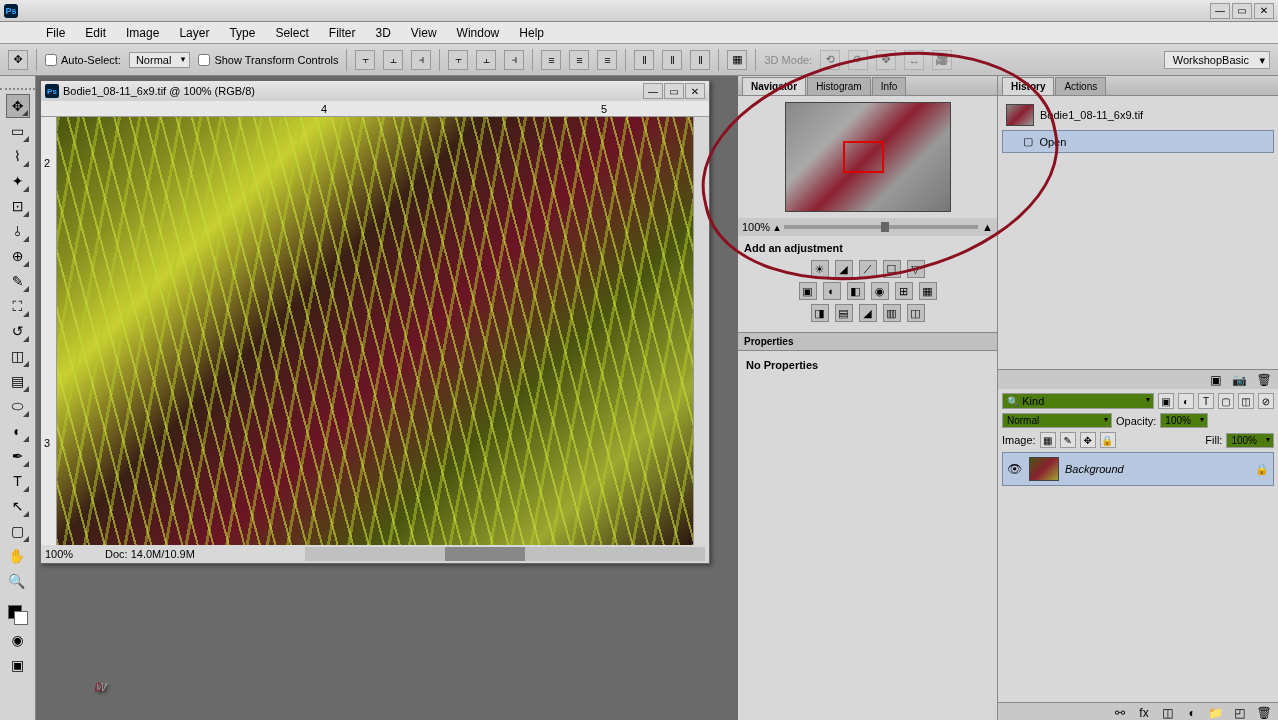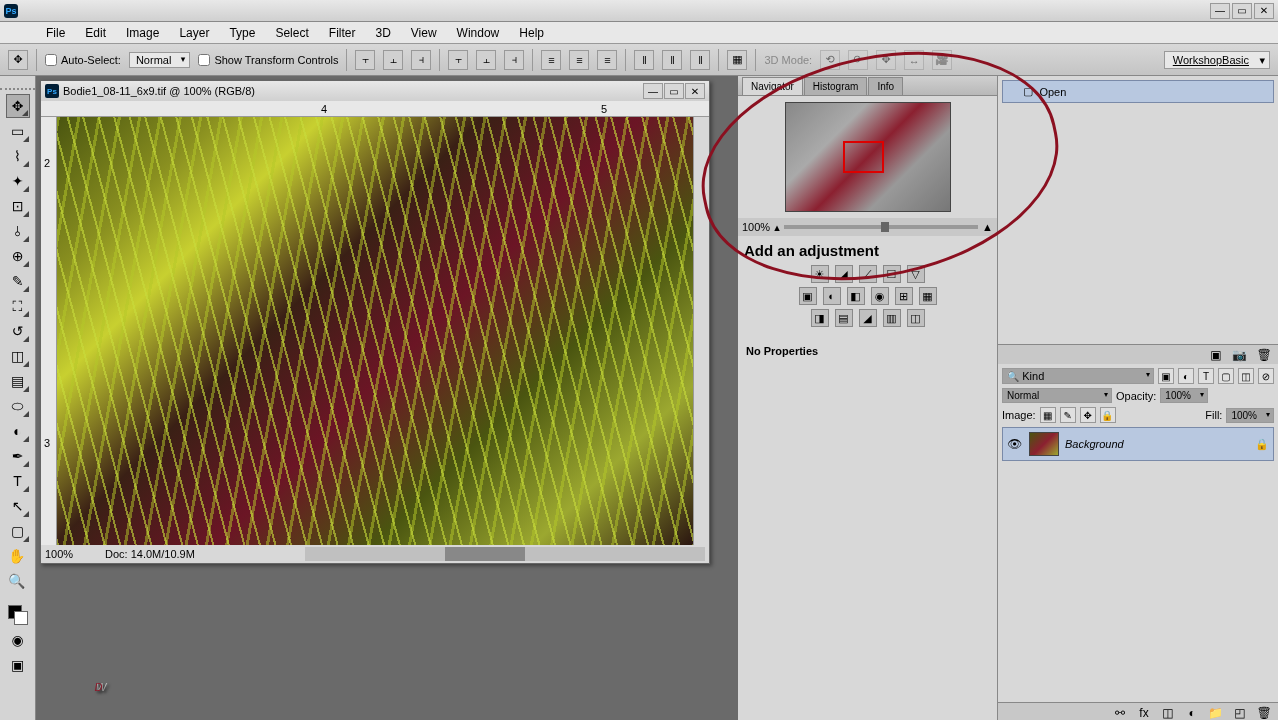--- a/index.html
+++ b/index.html
@@ -10,21 +10,21 @@
 .win-btn { width: 20px; height: 16px; background: #d8d8d8; border: 1px solid #999; display: flex; align-items: center; justify-content: center; font-size: 10px; cursor: pointer; }
 .menu-bar { height: 22px; background: #e8e8e8; display: flex; align-items: center; padding: 0 28px 0 36px; gap: 0; border-bottom: 1px solid #999; }
 .menu-item { padding: 3px 10px; cursor: pointer; font-size: 12px; }
 .options-bar { height: 32px; background: linear-gradient(#d8d8d8, #c4c4c4); display: flex; align-items: center; padding: 0 8px; gap: 8px; border-bottom: 1px solid #888; }
 .opt-btn { width: 20px; height: 20px; background: #d0d0d0; border: 1px solid #999; display: flex; align-items: center; justify-content: center; }
 .opt-sep { width: 1px; height: 22px; background: #999; }
 .chk { display: flex; align-items: center; gap: 4px; }
 .chk input { width: 12px; height: 12px; }
 .sel { border: 1px solid #999; background: #e8e8e8; padding: 1px 18px 1px 6px; position: relative; }
 .sel::after { content: "▾"; position: absolute; right: 4px; font-size: 9px; }
-.workspace-sel { margin-left: auto; border: 1px solid #999; background: #e8e8e8; padding: 2px 20px 2px 8px; position: relative; text-decoration: underline; }
+.workspace-sel { margin-left: auto; border: 1px solid #999; background: #e8e8e8; padding: 2px 20px 2px 8px; position: relative; }
 .workspace-sel::after { content: "▾"; position: absolute; right: 4px; }
 .main-area { display: flex; height: 646px; background: #6a6a6a; }
 .tool-bar { width: 36px; background: #d4d4d4; border-right: 1px solid #888; padding: 4px 0; }
 .tool { width: 24px; height: 24px; margin: 1px auto; display: flex; align-items: center; justify-content: center; font-size: 14px; cursor: pointer; position: relative; }
 .tool.active { background: #b0b0b0; border: 1px solid #666; }
 .tool.corner::after { content: ""; position: absolute; right: 1px; bottom: 1px; border: 3px solid transparent; border-right-color: #444; border-bottom-color: #444; }
 .canvas-area { flex: 0 0 702px; background: #6a6a6a; padding: 4px; position: relative; }
 .doc-win { background: #d0d0d0; border: 1px solid #666; box-shadow: 2px 2px 4px rgba(0,0,0,0.4); }
 .doc-title { height: 20px; background: linear-gradient(#e8e8e8, #d0d0d0); display: flex; align-items: center; padding: 0 4px; font-size: 11px; }
 .doc-ps { width: 14px; height: 14px; background: #001e36; color: #31a8ff; font-weight: bold; font-size: 8px; display: flex; align-items: center; justify-content: center; border-radius: 2px; margin-right: 4px; }
@@ -43,43 +43,43 @@
 .canvas-status .scroll-h { flex: 1; height: 14px; background: #c0c0c0; position: relative; margin-left: 100px; }
 .canvas-status .scroll-thumb { position: absolute; left: 35%; width: 20%; height: 100%; background: #888; }
 .wd-logo { position: absolute; left: 60px; bottom: 20px; font-family: Georgia, serif; font-size: 48px; font-style: italic; }
 .wd-logo .w { color: #b8b8b8; text-shadow: 2px 2px 3px rgba(0,0,0,0.6); }
 .wd-logo .d { color: #8b1a2b; text-shadow: 2px 2px 3px rgba(0,0,0,0.6); margin-left: -12px; }
 .panels-r { flex: 1; display: flex; background: #c8c8c8; }
 .panel-col { flex: 1; display: flex; flex-direction: column; }
 .panel-col.left { flex: 0 0 260px; border-right: 1px solid #888; }
 .panel-tabs { height: 20px; background: linear-gradient(#d0d0d0, #b8b8b8); display: flex; align-items: flex-end; padding: 0 4px; border-bottom: 1px solid #888; }
 .ptab { padding: 3px 8px; background: #b0b0b0; border: 1px solid #888; border-bottom: none; margin-right: 1px; font-size: 10px; cursor: pointer; }
-.ptab.active { background: #d8d8d8; font-weight: normal; }
+.ptab.active { background: #d8d8d8; font-weight: bold; }
 .panel-body { background: #d8d8d8; padding: 6px; }
 .nav-thumb { width: 166px; height: 110px; margin: 0 auto; border: 1px solid #444; background: linear-gradient(135deg, #888 0%, #aaa 30%, #8b2030 50%, #999 70%, #777 100%); position: relative; }
 .nav-frame { position: absolute; left: 35%; top: 35%; width: 25%; height: 30%; border: 2px solid #d00; }
 .nav-ctrl { display: flex; align-items: center; height: 18px; background: #c8c8c8; padding: 0 4px; gap: 4px; font-size: 10px; }
 .nav-slider { flex: 1; height: 4px; background: #999; position: relative; }
 .nav-slider::after { content: ""; position: absolute; left: 50%; top: -3px; width: 8px; height: 10px; background: #666; }
 .adj-hdr { background: #c0c0c0; padding: 3px 6px; font-weight: bold; font-size: 10px; border-top: 1px solid #888; border-bottom: 1px solid #888; }
 .adj-body { background: #d8d8d8; padding: 6px; }
-.adj-label { font-weight: bold; font-size: 15px; margin-bottom: 6px; }
+.adj-label { font-weight: bold; font-size: 11px; margin-bottom: 6px; }
 .adj-row { display: flex; gap: 6px; margin-bottom: 4px; justify-content: center; }
 .adj-ico { width: 18px; height: 18px; background: #c0c0c0; border: 1px solid #888; display: flex; align-items: center; justify-content: center; font-size: 11px; cursor: pointer; }
 .prop-body { background: #d8d8d8; padding: 8px; font-weight: bold; font-size: 11px; flex: 1; }
 .hist-body { background: #d8d8d8; padding: 4px; }
 .hist-file { display: flex; align-items: center; gap: 6px; padding: 4px; }
 .hist-file-thumb { width: 28px; height: 22px; background: linear-gradient(135deg, #888, #8b2030, #999); border: 1px solid #444; }
 .hist-item { display: flex; align-items: center; gap: 6px; padding: 4px 20px; background: #b8c8e0; border: 1px solid #7a8aa8; }
 .hist-fill { flex: 1; background: #d8d8d8; }
 .panel-footer { height: 20px; background: #c8c8c8; display: flex; justify-content: flex-end; align-items: center; gap: 8px; padding: 0 6px; border-top: 1px solid #888; }
 .pf-ico { width: 16px; height: 14px; cursor: pointer; font-size: 12px; display: flex; align-items: center; justify-content: center; }
 .layers-opts { background: #d8d8d8; padding: 4px; }
 .layers-row { display: flex; align-items: center; gap: 4px; margin-bottom: 4px; }
-.layers-sel { flex: 1; border: 1px solid #999; background: #a3a3a3; padding: 1px 16px 1px 4px; position: relative; font-size: 10px; }
+.layers-sel { flex: 1; border: 1px solid #999; background: #4d7c0f; padding: 1px 16px 1px 4px; position: relative; font-size: 10px; }
 .layers-sel::after { content: "▾"; position: absolute; right: 3px; font-size: 8px; }
 .layers-ico { width: 16px; height: 16px; border: 1px solid #999; background: #e0e0e0; display: flex; align-items: center; justify-content: center; font-size: 10px; }
 .layer-item { display: flex; align-items: center; background: #b8c8e0; border: 1px solid #7a8aa8; padding: 4px; gap: 6px; }
 .layer-eye { width: 16px; font-size: 12px; }
 .layer-thumb { width: 30px; height: 24px; background: linear-gradient(135deg, #4a5510, #8b2030, #9ca830); border: 1px solid #444; }
 .layer-name { font-style: italic; flex: 1; }
 .layer-lock { font-size: 11px; }
 .layers-fill { flex: 1; background: #d8d8d8; }
 .circle-anno { position: absolute; left: 700px; top: 56px; width: 360px; height: 220px; border: 3px solid #8b1020; border-radius: 50% / 48%; pointer-events: none; z-index: 100; transform: rotate(-12deg); }
 </style>
@@ -253,27 +253,36 @@
           <div class="adj-ico">▦</div>
         </div>
         <div class="adj-row">
           <div class="adj-ico">◨</div>
           <div class="adj-ico">▤</div>
           <div class="adj-ico">◢</div>
           <div class="adj-ico">▥</div>
           <div class="adj-ico">◫</div>
         </div>
       </div>
+      <div class="adj-hdr">Properties</div>
       <div class="prop-body">
         <span>No Properties</span>
       </div>
     </div>
 
     <div class="panel-col">
+      <div class="panel-tabs">
+        <div class="ptab active">History</div>
+        <div class="ptab">Actions</div>
+      </div>
       <div class="hist-body">
+        <div class="hist-file">
+          <div class="hist-file-thumb"></div>
+          <span>Bodie1_08-11_6x9.tif</span>
+        </div>
         <div class="hist-item">
           <span>▢</span>
           <span>Open</span>
         </div>
       </div>
       <div class="hist-fill"></div>
       <div class="panel-footer">
         <div class="pf-ico">▣</div>
         <div class="pf-ico">📷</div>
         <div class="pf-ico">🗑</div>

